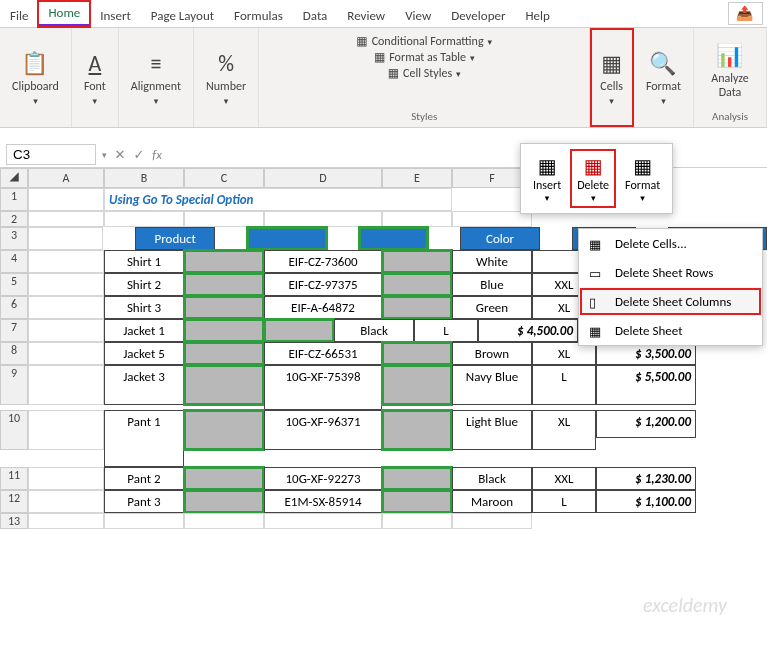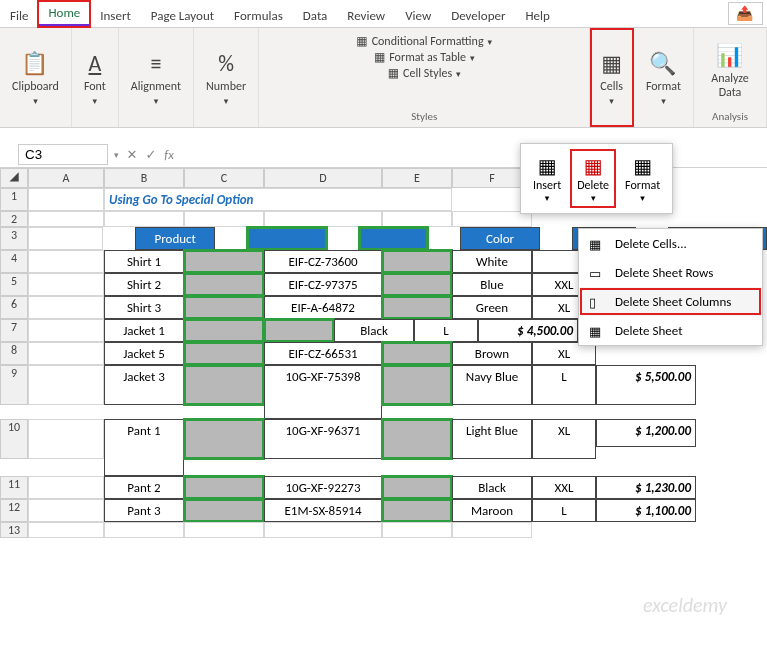--- a/index.html
+++ b/index.html
@@ -18,21 +18,21 @@
 .group-label { font-size: 11px; color: #666; padding-top: 2px; }
 .group-body { display: flex; align-items: center; gap: 6px; flex: 1; }
 .big-btn { display: flex; flex-direction: column; align-items: center; gap: 2px; padding: 2px 4px; font-size: 12px; color: #444; }
 .big-btn .ic { font-size: 22px; }
 .cells-box { outline: 2px solid #e02020; outline-offset: -2px; padding: 4px 6px; }
 .styles-list { display: flex; flex-direction: column; gap: 2px; font-size: 12px; color: #444; padding: 2px 0; }
 .styles-list div { display: flex; align-items: center; gap: 4px; }
 
 
 .fbar { display: flex; align-items: center; height: 26px; border-bottom: 1px solid #d0d0d0; margin-top: 14px; }
-.namebox { width: 90px; border: 1px solid #ccc; padding: 2px 6px; margin-left: 18px; background: #fff; }
+.namebox { width: 90px; border: 1px solid #ccc; padding: 2px 6px; margin-left: 6px; background: #fff; }
 .fxbar { flex: 1; display: flex; align-items: center; gap: 8px; padding: 0 8px; color: #888; }
 
 
 .sheet { position: relative; }
 .colhdr { border: 1px solid #ccc; text-align: center; font-size: 12px; color: #444; padding: 2px 0; background: #f0f0f0; }
 .rowhdr { width: 28px; border: 1px solid #ccc; text-align: center; font-size: 12px; color: #444; background: #f0f0f0; }
 .grid { display: flex; flex-direction: column; }
 .row { display: flex; }
 .cell { border: 1px solid #d6d6d6; padding: 3px 4px; font-size: 13px; text-align: center; overflow: hidden; }
 .title-cell { color: #1f6fbf; font-style: italic; font-weight: 600; text-align: left; padding-left: 4px; }
@@ -296,27 +296,28 @@
         </div>
         <div class="row">
           <div class="rowhdr" style="">8</div>
           <div class="cell cA" style=""></div>
           <div class="cell data-cell cB" style="">Jacket 5</div>
           <div class="cell blank-col cC green-outline" style=""></div>
           <div class="cell data-cell cD" style="">EIF-CZ-66531</div>
           <div class="cell blank-col cE green-outline" style=""></div>
           <div class="cell data-cell cF" style="">Brown</div>
           <div class="cell data-cell cG" style="">XL</div>
+          <div class="cell data-cell price cH" style="">$ 3,500.00</div>
         </div>
         <div class="row">
           <div class="rowhdr" style="height:40px;">9</div>
           <div class="cell cA" style="height:40px;"></div>
           <div class="cell data-cell cB" style="height:40px;">Jacket 3</div>
           <div class="cell blank-col cC green-outline" style="height:40px;"></div>
-          <div class="cell data-cell cD" style="height:54px;">10G-XF-75398</div>
+          <div class="cell data-cell cD" style="height:45px;">10G-XF-75398</div>
           <div class="cell blank-col cE green-outline" style="height:40px;"></div>
           <div class="cell data-cell cF" style="height:40px;text-align:center;">Navy Blue</div>
           <div class="cell data-cell cG" style="height:40px;">L</div>
           <div class="cell data-cell price cH" style="height:40px;">$ 5,500.00</div>
         </div>
         <div class="row">
           <div class="rowhdr" style="height:40px;">10</div>
           <div class="cell cA" style="height:40px;"></div>
           <div class="cell data-cell cB" style="height:57px;">Pant 1</div>
           <div class="cell blank-col cC green-outline" style="height:40px;"></div>

